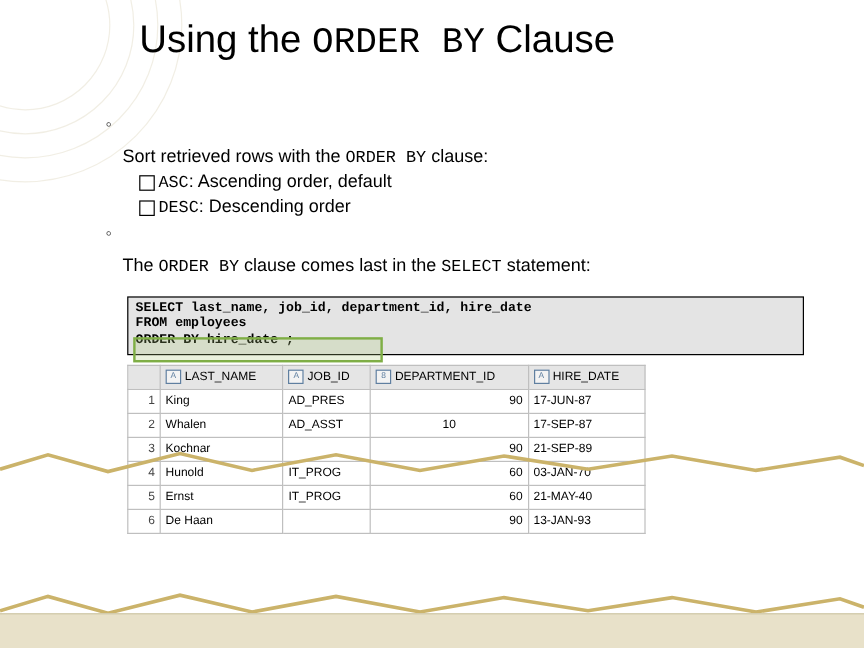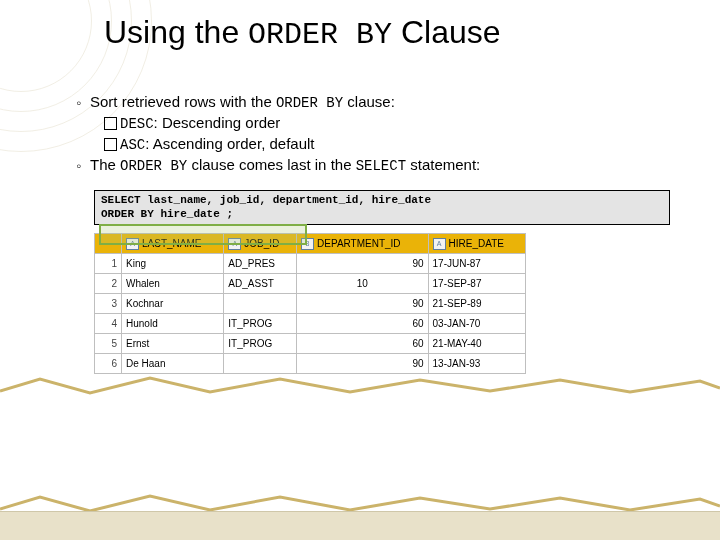--- a/index.html
+++ b/index.html
@@ -24,21 +24,21 @@
     opacity: 0.6;
   }
   .decor-circle.c2 { width: 220px; height: 220px; left: -90px; top: -90px; }
   .decor-circle.c3 { width: 180px; height: 180px; left: -70px; top: -70px; }
   .decor-circle.c4 { width: 140px; height: 140px; left: -50px; top: -50px; }
   .slide {
     position: relative;
     width: 100%;
     height: 100%;
     box-sizing: border-box;
-    padding: 14px 24px 0 24px;
+    padding: 14px 24px 0 36px;
   }
   h1.title {
     font-size: 32px;
     font-weight: 400;
     margin: 0 0 40px 80px;
     letter-spacing: 0px;
   }
   h1.title .mono { font-family: "Courier New", Courier, monospace; font-size: 30px; }
   .body {
     margin-left: 52px;
@@ -46,21 +46,21 @@
     font-size: 15px;
     line-height: 1.35;
   }
   .body .row { display: flex; }
   .body .bullet-marker {
     width: 14px;
     flex-shrink: 0;
     padding-top: 1px;
     color: #333;
   }
-  .body .row-text { flex: 1; }
+  .body .row-text { flex: 1; margin-top: 28px; }
   .body .mono { font-family: "Courier New", Courier, monospace; font-size: 14px; }
   .sub {
     display: flex;
     margin-left: 14px;
   }
   .sub .box {
     width: 11px;
     height: 11px;
     border: 1px solid #000;
     margin-top: 4px;
@@ -100,21 +100,21 @@
   }
   .tablebox th, .tablebox td {
     border: 1px solid #bfbfbf;
     padding: 2px 4px 2px 4px;
     background: #fff;
     white-space: nowrap;
     height: 15px;
   }
   .tablebox th {
     font-weight: normal;
-    background: #eab308;
+    background: #e5e5e5;
     text-align: left;
   }
   .tablebox td.num, .tablebox th.num {
     text-align: right;
     color: #444;
     width: 18px;
   }
   .th-inner { display: flex; align-items: center; }
   .type-icon {
     display: inline-block;
@@ -161,38 +161,39 @@
     <span>Using the </span><span class="mono">ORDER BY</span><span> Clause</span>
   </h1>
 
   <div class="body">
     <div class="row">
       <div class="bullet-marker">◦</div>
       <div class="row-text">
         <span>Sort retrieved rows with the </span><span class="mono">ORDER BY</span><span> clause:</span>
         <div class="sub">
           <div class="box"></div>
-          <div><span class="mono">DESC</span><span>: Descending order</span></div>
+          <div><span class="mono">ASC</span><span>: Ascending order, default</span></div>
         </div>
         <div class="sub">
           <div class="box"></div>
-          <div><span class="mono">ASC</span><span>: Ascending order, default</span></div>
+          <div><span class="mono">DESC</span><span>: Descending order</span></div>
         </div>
       </div>
     </div>
     <div class="row">
       <div class="bullet-marker">◦</div>
       <div class="row-text">
         <span>The </span><span class="mono">ORDER BY</span><span> clause comes last in the </span><span class="mono">SELECT</span><span> statement:</span>
       </div>
     </div>
   </div>
 
   <div class="codebox">
     <div class="line">SELECT   last_name, job_id, department_id, hire_date</div>
+    <div class="line">FROM     employees</div>
     <div class="line"><span>ORDER BY hire_date</span><span> ;</span></div>
     <div class="hl"></div>
   </div>
 
   <table class="tablebox">
     <tbody>
         <tr>
       <th class="num"></th>
       <th>
             <span class="th-inner">

